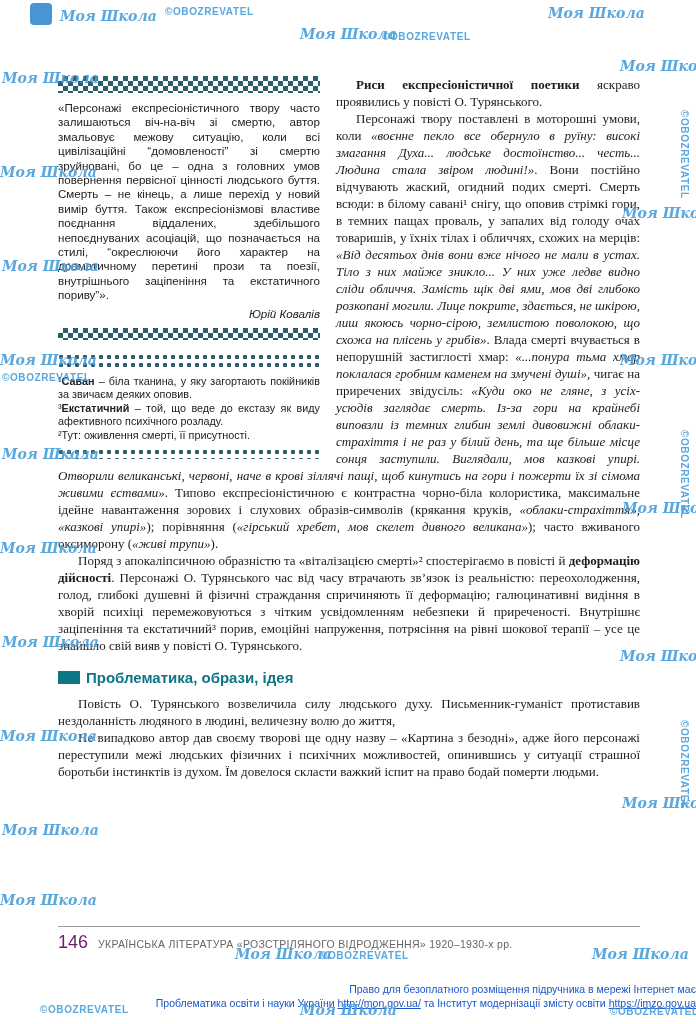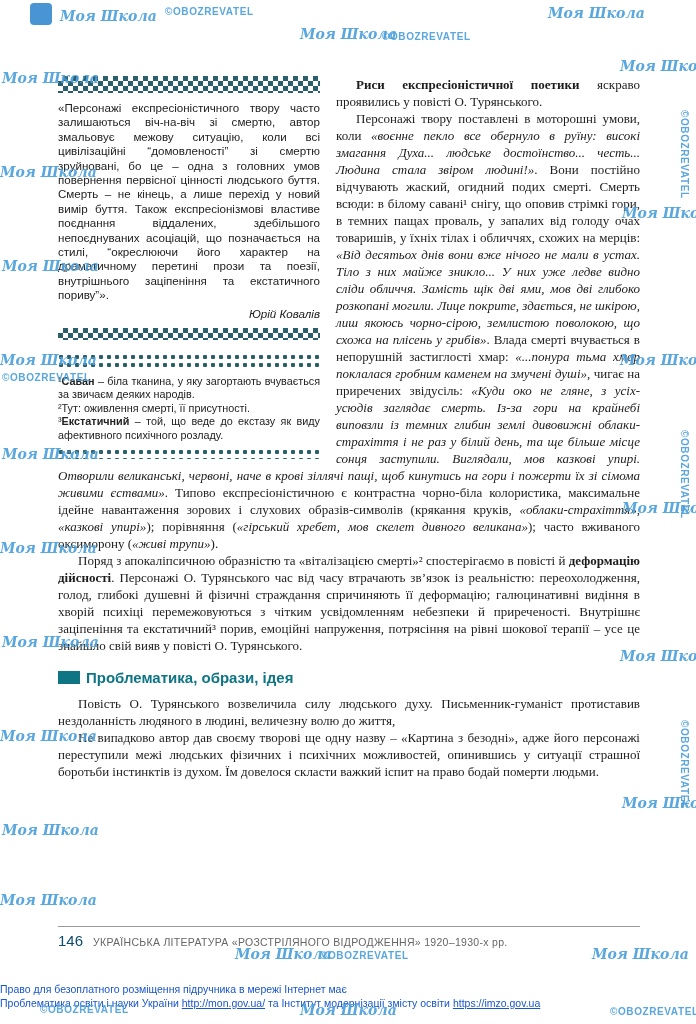--- a/index.html
+++ b/index.html
@@ -46,25 +46,25 @@
     margin:15px 0 9px 0; font-family:"Liberation Sans", sans-serif;
     font-size:15px; font-weight:bold; color:var(--accent_teal,#0e7585); }
   .heading-square { display:inline-block; width:22px; height:13px;
     background:var(--accent_teal,#0e7585); flex:0 0 auto; }
 
   
   .footer { position:absolute; left:58px; right:56px; top:926px; z-index:2;
     border-top:1px solid #9a9a9a; padding-top:5px;
     display:flex; align-items:baseline; gap:10px;
     font-family:"Liberation Sans", sans-serif; }
-  .page-num { font-size:15px; color:#0c4a6e; }
+  .page-num { font-size:18px; color:#701a75; }
   .footer-text { font-size:10.5px; letter-spacing:.3px; color:#666; }
 
   .legal { position:absolute; left:0; right:0; top:982px; z-index:2;
-    text-align:left; font-family:"Liberation Sans", sans-serif;
+    text-align:right; font-family:"Liberation Sans", sans-serif;
     font-size:10.5px; line-height:14px; color:var(--link_blue,#1a56c9); }
   .legal a { color:var(--link_blue,#1a56c9); text-decoration:underline; cursor:pointer; }
 </style>
 </head>
 <body>
 
 <div class="page">
 
   <div>
     <div class="wm wm-logo" style="left:30px;top:3px;"></div>
@@ -107,23 +107,23 @@
   <div class="content">
 
     <aside class="sidebar">
       <div class="deco-squares"></div>
       <p class="quote-text">«Персонажі експресіоністичного твору часто залишаються віч-на-віч зі смертю, автор змальовує межову ситуацію, коли всі цивілізаційні “домовленості” зі смертю зруйновані, бо це – одна з головних умов повернення первісної цінності людського буття. Смерть – не кінець, а лише перехід у новий вимір буття. Також експресіонізмові властиве поєднання віддалених, здебільшого непоєднуваних асоціацій, що позначається на стилі, “окреслюючи його характер на драматичному перетині прози та поезії, внутрішнього заціпеніння та екстатичного пориву”».</p>
       <p class="quote-author">Юрій Ковалів</p>
       <div class="deco-squares bottom"></div>
 
       <div class="footnote-block">
         <div class="deco-dots"></div>
-        <p class="fn"><span>¹</span><span class="s-b">Саван</span><span> – біла тканина, у яку загортають вчувається за звичаєм деяких народів.</span></p>
+        <p class="fn"><span>¹</span><span class="s-b">Саван</span><span> – біла тканина, у яку загортають покійників за звичаєм деяких оповив.</span></p>
+        <p class="fn"><span>³</span><span class="s-b">Екстатичний</span><span> – той, що веде до екстазу як виду афективного психічного розладу.</span></p>
         <p class="fn"><span>²Тут: оживлення смерті, її присутності.</span></p>
-        <p class="fn"><span>³</span><span class="s-b">Екстатичний</span><span> – той, що веде до екстазу як виду афективного психічного розладу.</span></p>
         <div class="deco-dots bottom"></div>
       </div>
     </aside>
 
     <p class="body-p"><span class="s-bi">Риси експресіоністичної поетики</span><span> яскраво проявились у повісті О. Турянського.</span></p>
     <p class="body-p"><span>Персонажі твору поставлені в моторошні умови, коли </span><span class="s-i">«воєнне пекло все обернуло в руїну: високі змагання Духа... людське достоїнство... честь... Людина стала звіром людині!»</span><span>. Вони постійно відчувають жаский, огидний подих смерті. Смерть всюди: в білому савані¹ снігу, що оповив стрімкі гори, в темних пащах проваль, у запалих від голоду очах товаришів, у їхніх тілах і обличчях, схожих на мерців: </span><span class="s-i">«Від десятьох днів вони вже нічого не мали в устах. Тіло з них майже зникло... У них уже ледве видно сліди обличчя. Замість щік дві ями, мов дві глибоко розкопані могили. Лице покрите, здається, не шкірою, лиш якоюсь чорно-сірою, землистою поволокою, що схожа на плісень у грибів»</span><span>. Влада смерті вчувається в непорушній застиглості хмар: </span><span class="s-i">«...понура тьма хмар поклалася гробним каменем на змучені душі»</span><span>, чигає на приречених звідусіль: </span><span class="s-i">«Куди око не гляне, з усіх-усюдів заглядає смерть. Із-за гори на крайнебі виповзли із темних глибин землі дивовижні облаки-страхіття і не раз у білий день, та ще більше місце сонця заступили. Виглядали, мов казкові упирі. Отворили великанські, червоні, наче в крові зіллячі пащі, щоб кинутись на гори і пожерти їх зі сімома живими єствами»</span><span>. Типово експресіоністичною є контрастна чорно-біла колористика, максимальне ідейне навантаження зорових і слухових образів-символів (крякання круків, </span><span class="s-i">«облаки-страхіття», «казкові упирі»</span><span>); порівняння (</span><span class="s-i">«гірський хребет, мов скелет дивного великана»</span><span>); часто вживаного оксиморону (</span><span class="s-i">«живі трупи»</span><span>).</span></p>
     <p class="body-p"><span>Поряд з апокаліпсичною образністю та «віталізацією смерті»² спостерігаємо в повісті й </span><span class="s-b">деформацію дійсності</span><span>. Персонажі О. Турянського час від часу втрачають зв’язок із реальністю: переохолодження, голод, глибокі душевні й фізичні страждання спричиняють її деформацію; галюцинативні видіння в хворій психіці перемежовуються з чітким усвідомленням небезпеки й приреченості. Внутрішнє заціпеніння та екстатичний³ порив, емоційні напруження, потрясіння на рівні шокової терапії – усе це знайшло свій вияв у повісті О. Турянського.</span></p>
 
     <h2 class="section-heading">
       <span class="heading-square"></span>

